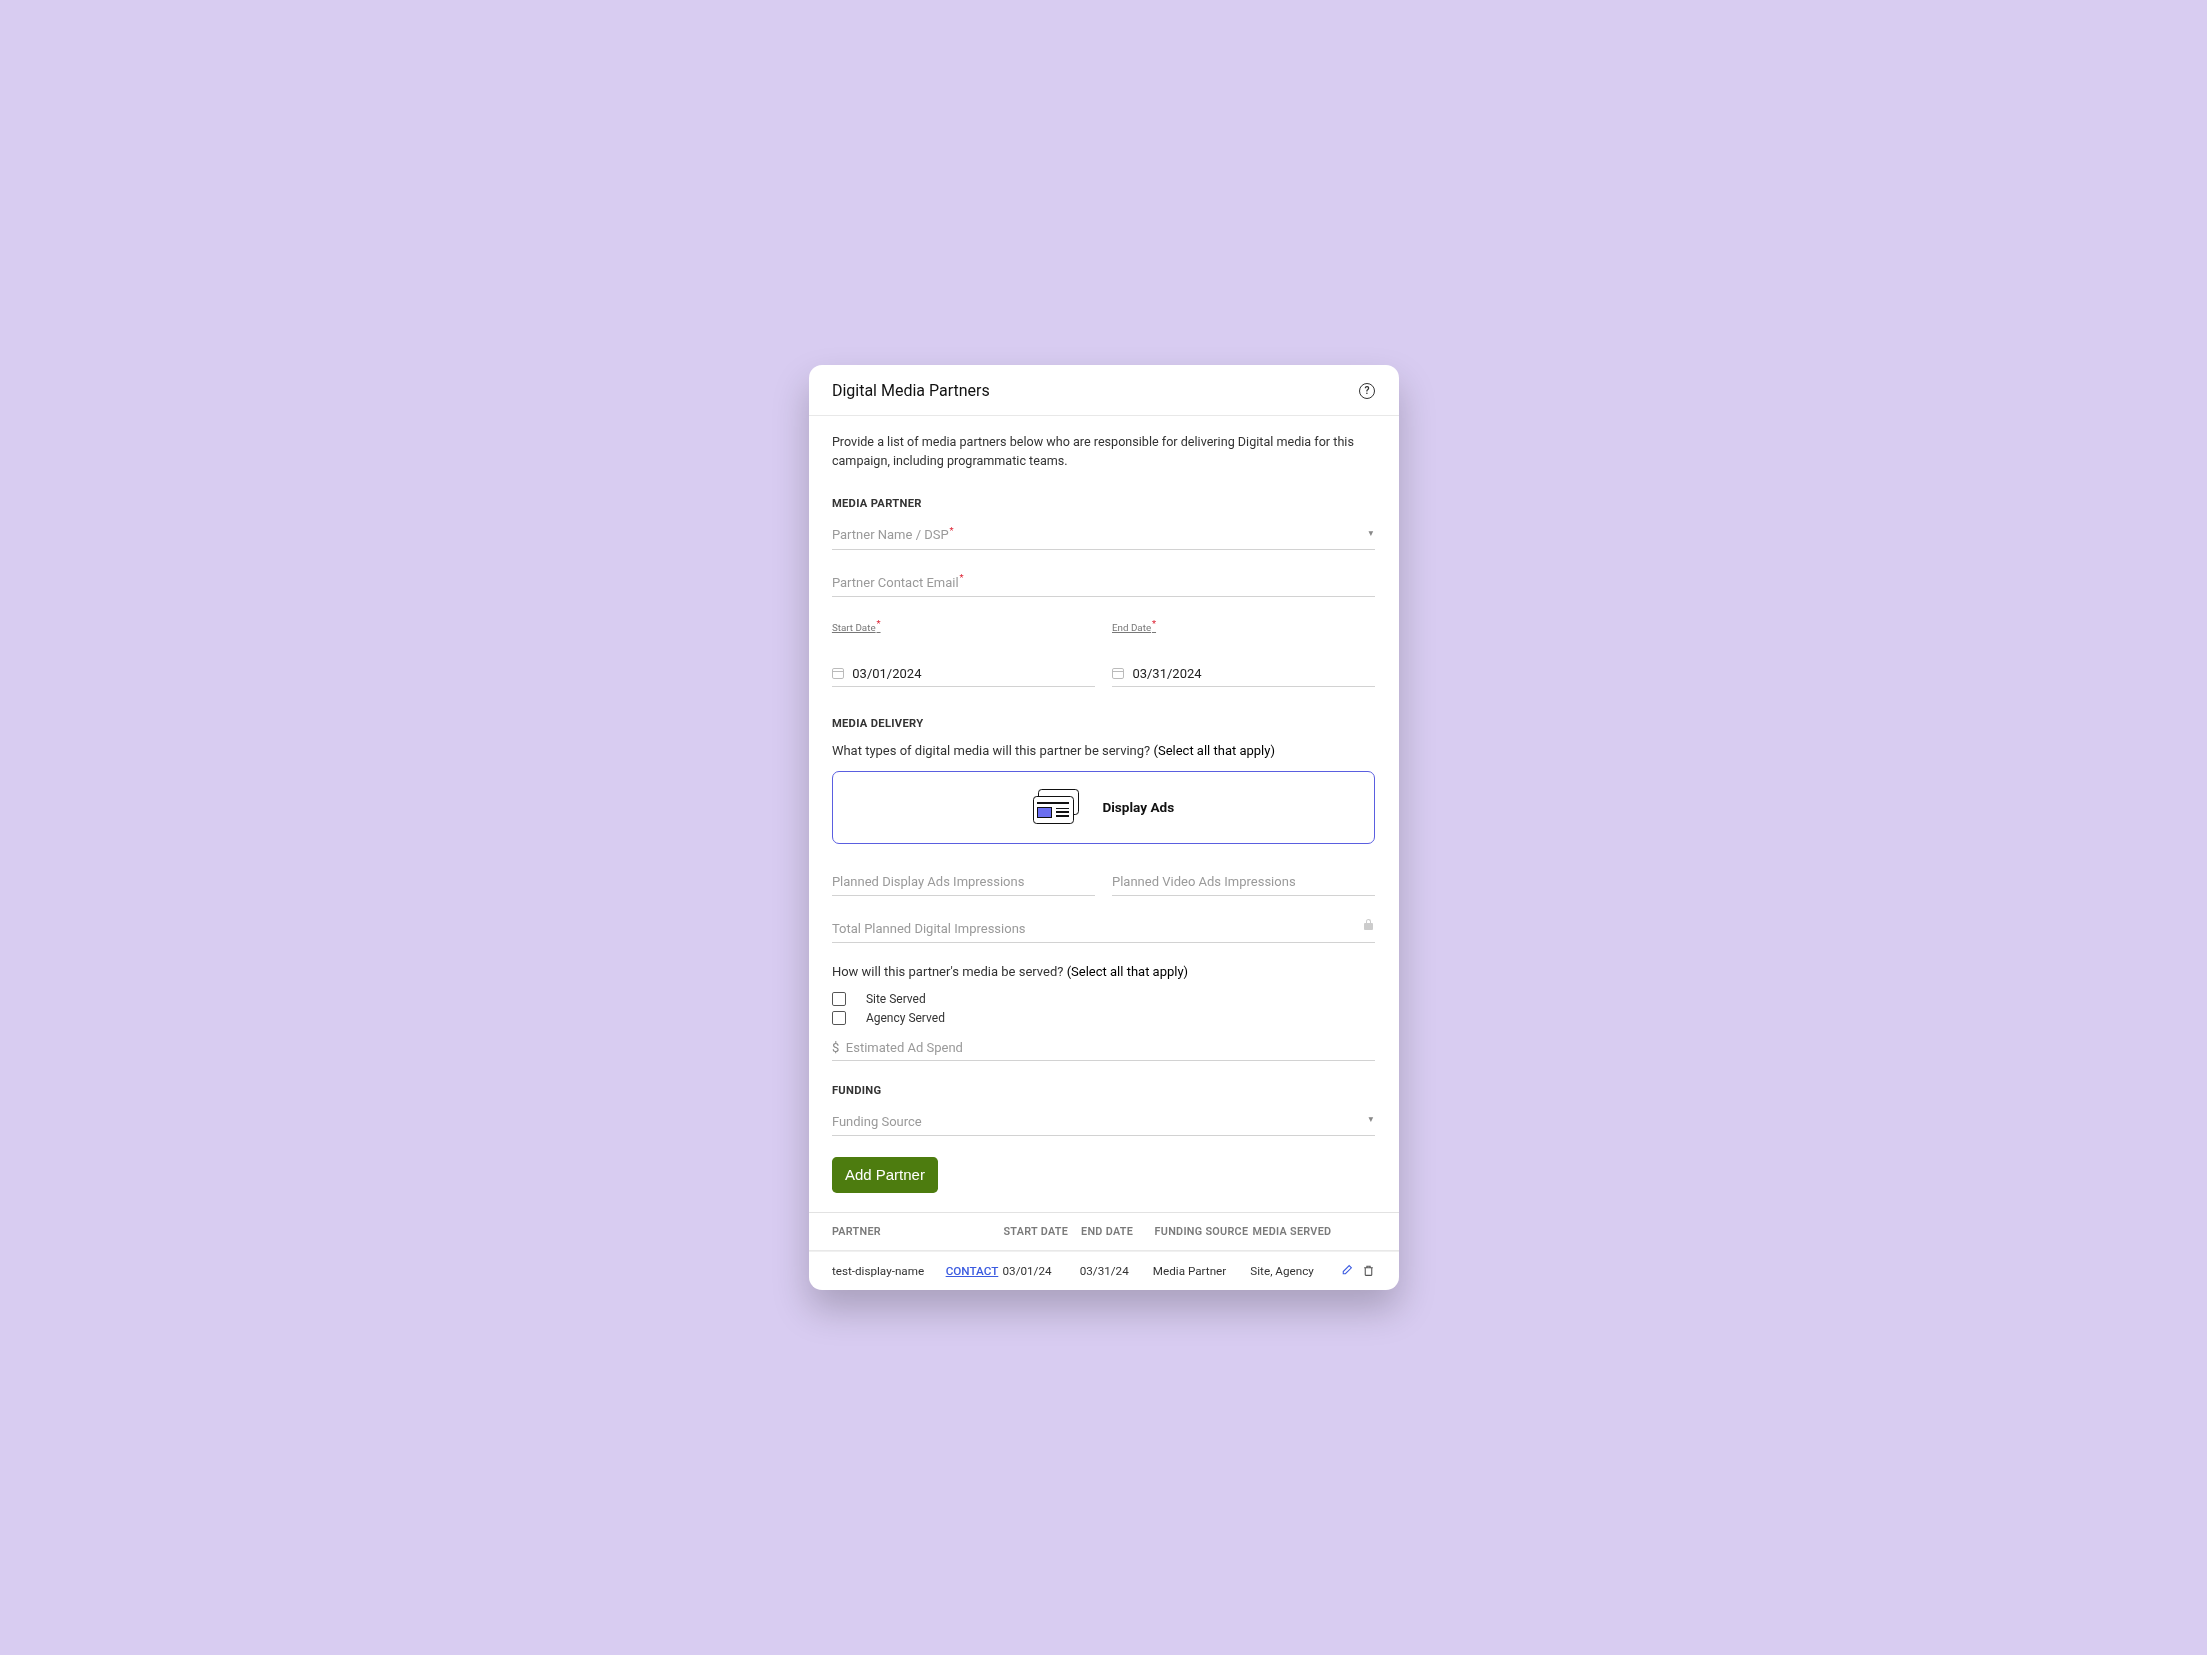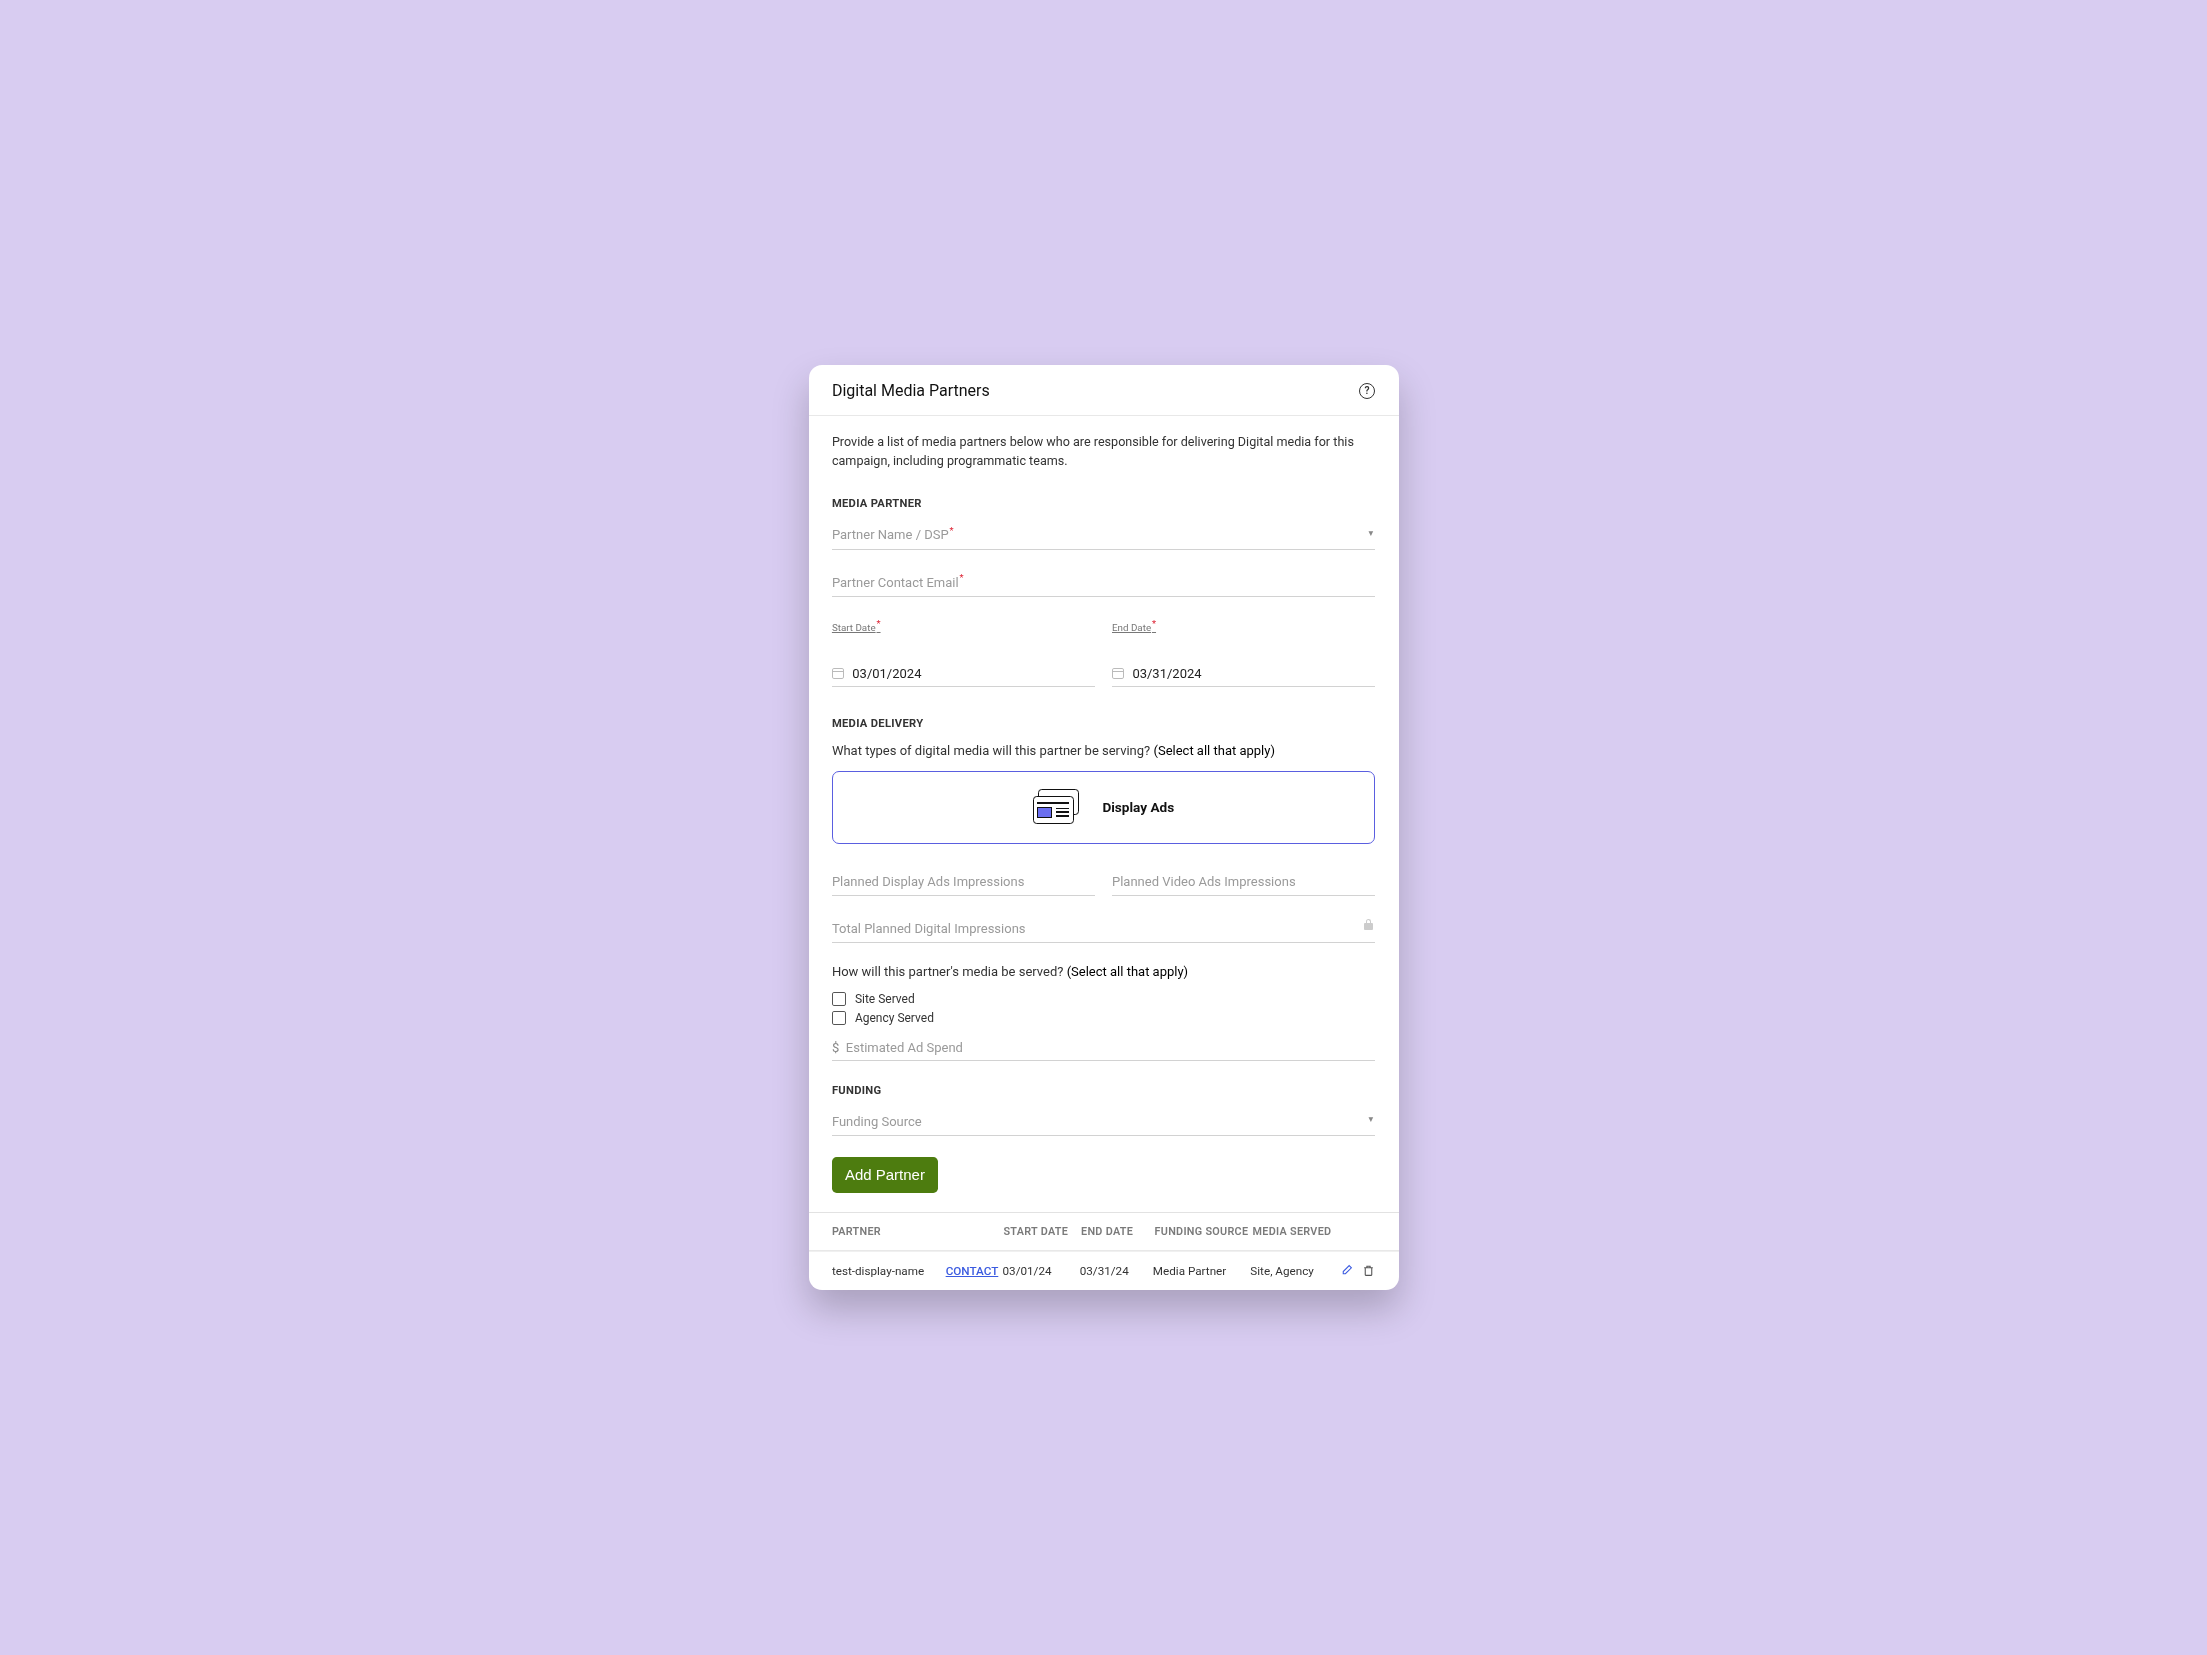--- a/index.html
+++ b/index.html
@@ -169,21 +169,21 @@
     border-left: 9.4px solid #6a6ef0;
   }
   .clapper .play::after {
     content:""; position:absolute; top:-6.6px; left:-10.3px;
     width:0;height:0;
     border-top: 6.6px solid transparent;
     border-bottom: 6.6px solid transparent;
     border-left: 11.2px solid #111;
     z-index:-1;
   }
-  .check-row { display:flex; align-items:center; gap:9px; margin-bottom:4.7px; }
+  .check-row { display:flex; align-items:center; gap:20px; margin-bottom:4.7px; }
   .checkbox {
     width: 14px; height: 14px;
     border: 1.5px solid #555; border-radius: 1.9px;
   }
   .check-row span { font-size: 12px; color: #333; }
   .dollar-field {
     border-bottom: 0.9px solid #d2d2d2;
     padding-bottom: 5.6px;
     margin-top: 15px; margin-bottom: 22.5px;
     display:flex; align-items:center; gap:6.6px;

